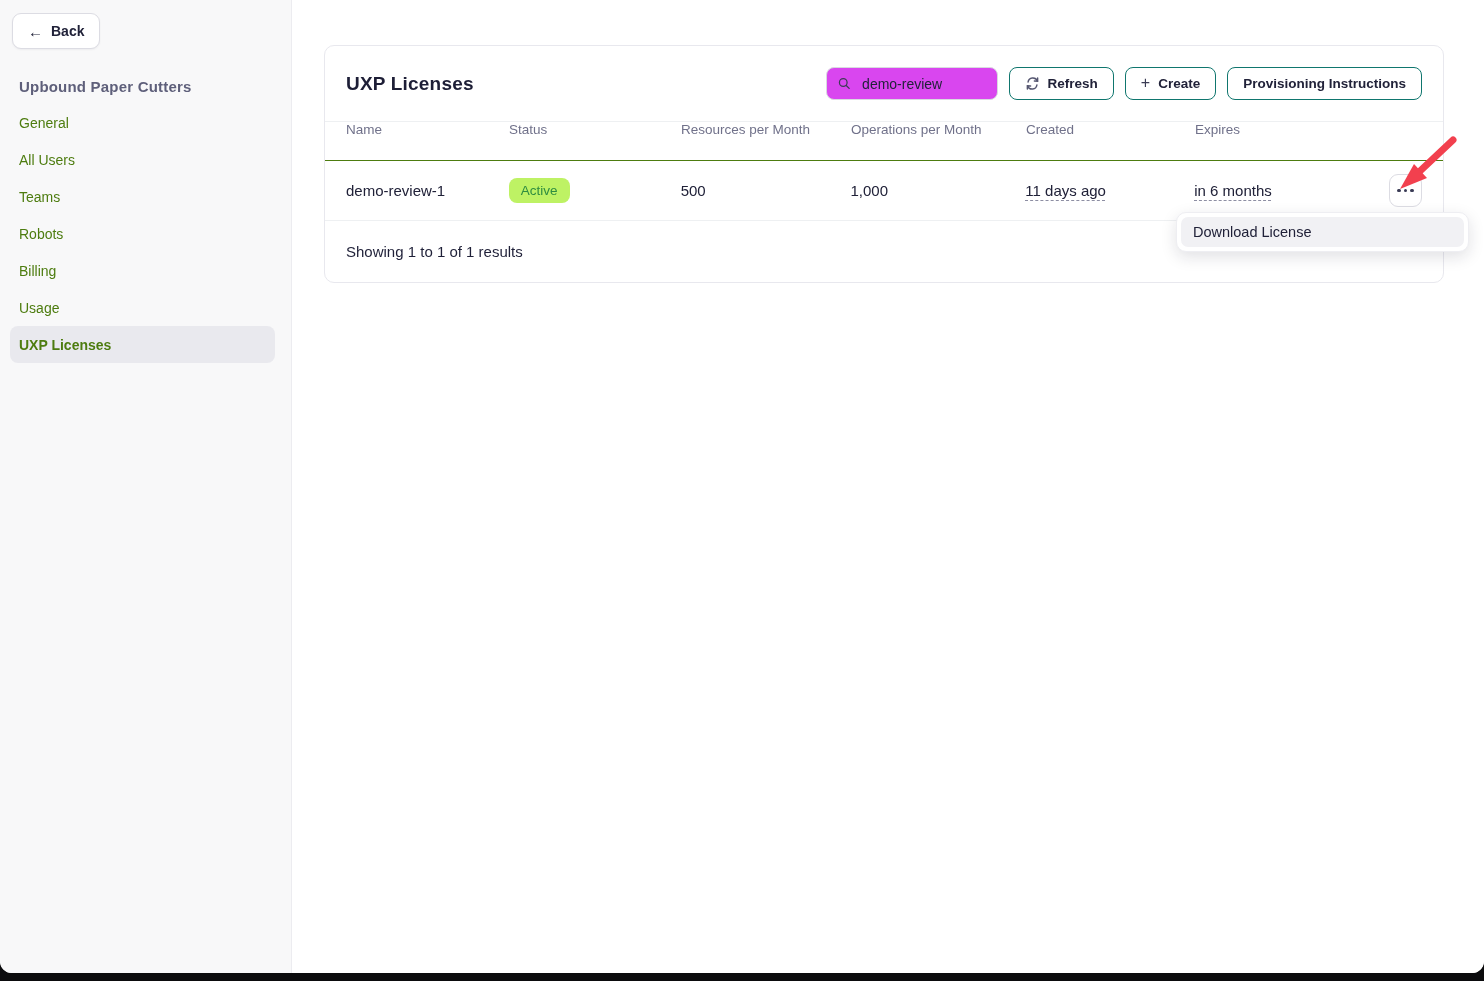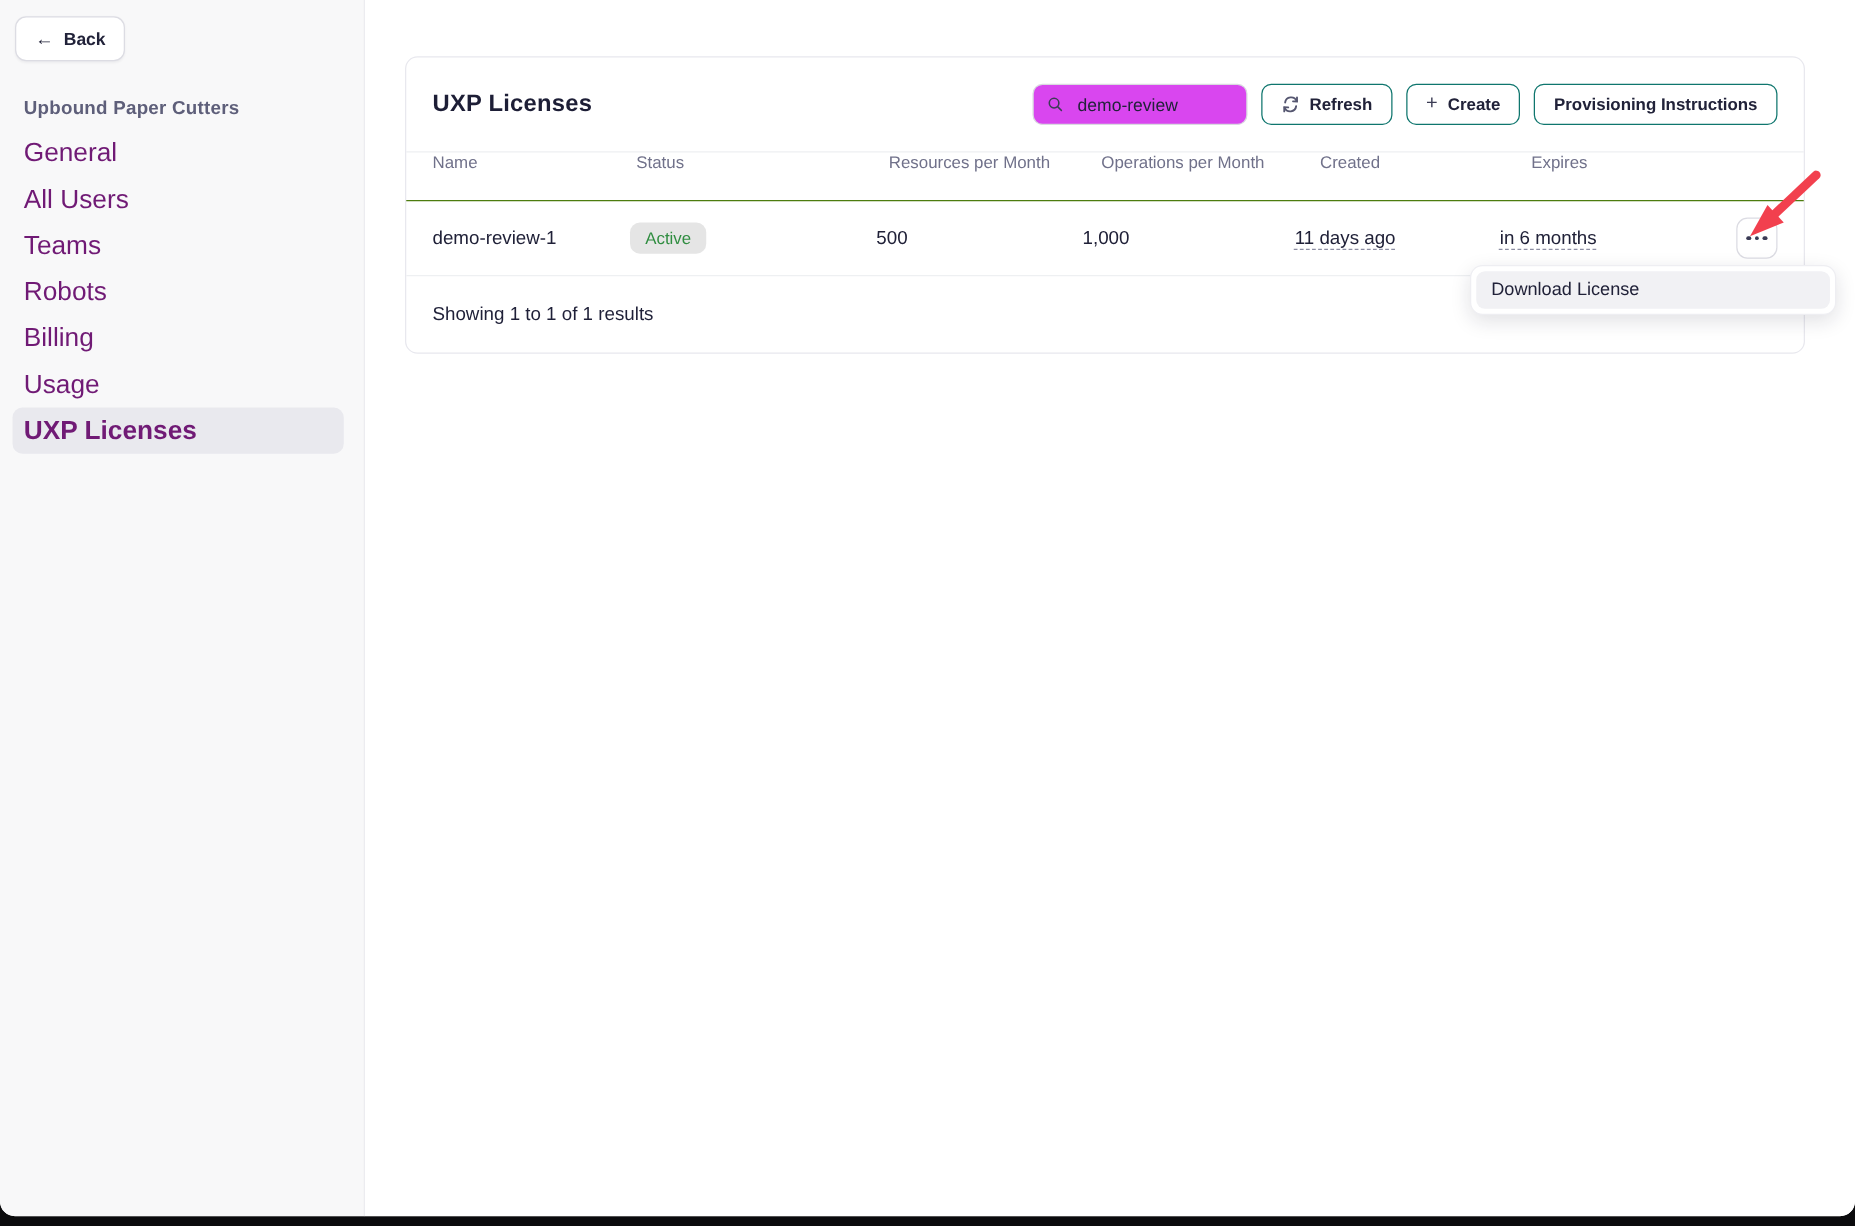--- a/index.html
+++ b/index.html
@@ -39,21 +39,21 @@
   .back-arrow { font-size:15px; font-weight:400; line-height:1; color:#212239; }
   .org-title {
     margin:29px 0 9px 19px;
     font-size:15px; font-weight:700; color:#5e5f7a;
     letter-spacing:0.2px;
   }
   .nav { list-style:none; }
   .nav-item {
     height:37px; display:flex; align-items:center;
     padding-left:19px; margin:0 16px 0 0;
-    font-size:21px; color:#701a75;
+    font-size:14px; color:#4d7c0f;
     border-radius:8px;
     cursor:pointer;
   }
   .nav-item.active {
     background:#e9e9ee;
     font-weight:700;
     margin:0 16px 0 10px;
     padding-left:9px;
   }
   
@@ -101,28 +101,28 @@
     font-size:13.5px; color:#70718a;
   }
   .trow {
     display:flex; align-items:center;
     height:60px; padding:0 21px;
     border-bottom:1px solid #eef0f2;
     font-size:15px; color:#202138;
   }
   .col-name { width:163px; }
   .col-status { width:172px; }
-  .col-res { width:170px;margin-left:30px; }
+  .col-res { width:170px; }
   .col-ops { width:175px; }
   .col-created { width:169px; }
   .col-expires { width:195px; }
   .col-actions { margin-left:auto; }
   .badge {
     display:inline-block;
-    background:#e5e5e5; color:#2f8d40;
+    background:#bef264; color:#2f8d40;
     font-size:13.5px; font-weight:400;
     padding:5px 12px; border-radius:8px;
   }
   .tip {
     text-decoration:underline dashed 1px #8d8ea3;
     text-underline-offset:4px;
   }
   .dots-btn {
     width:33px; height:33px;
     background:#fff;

